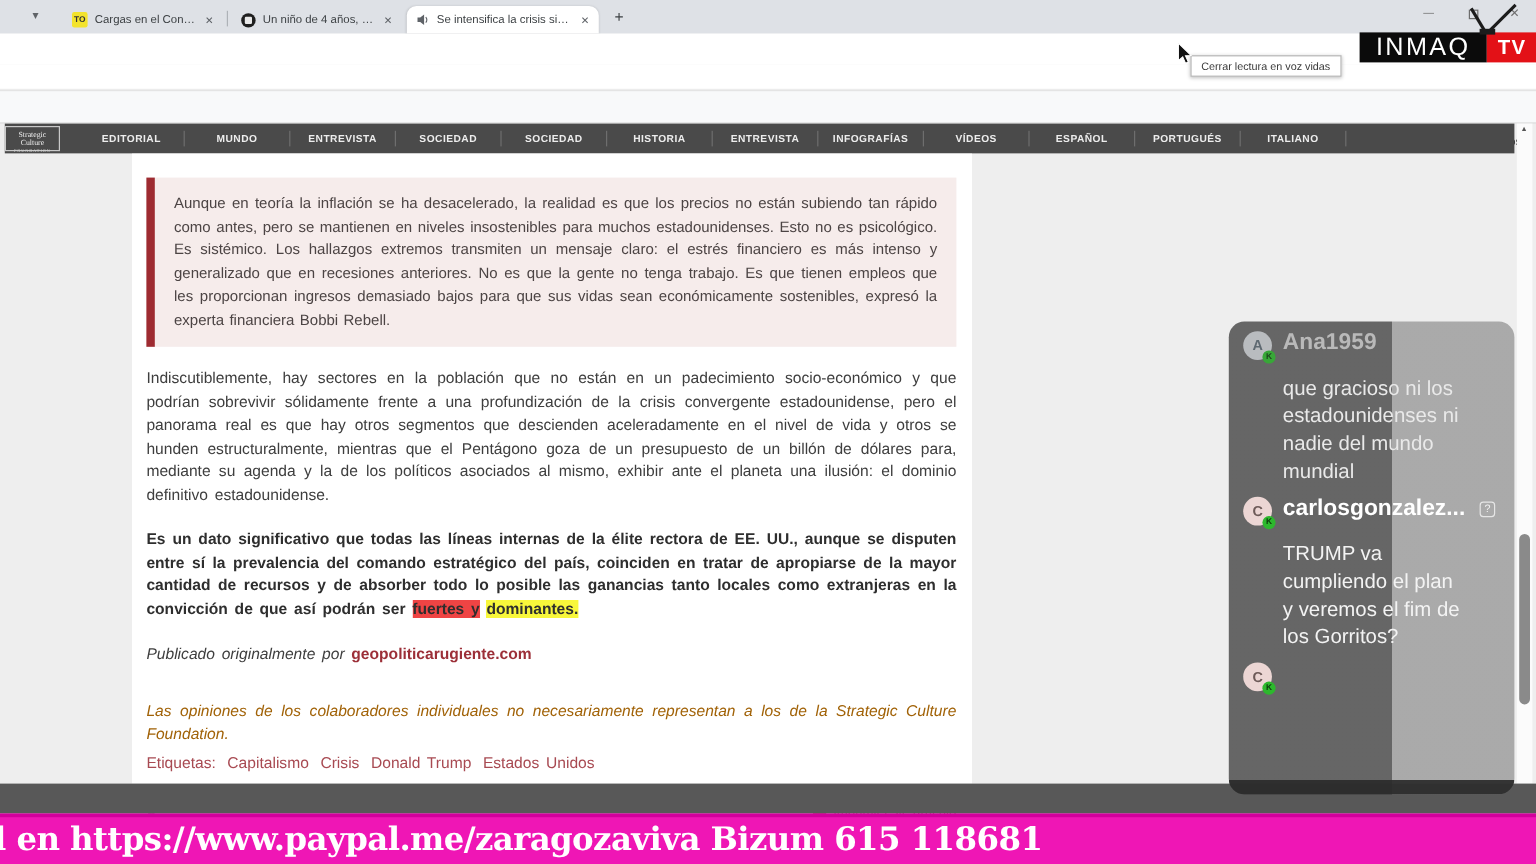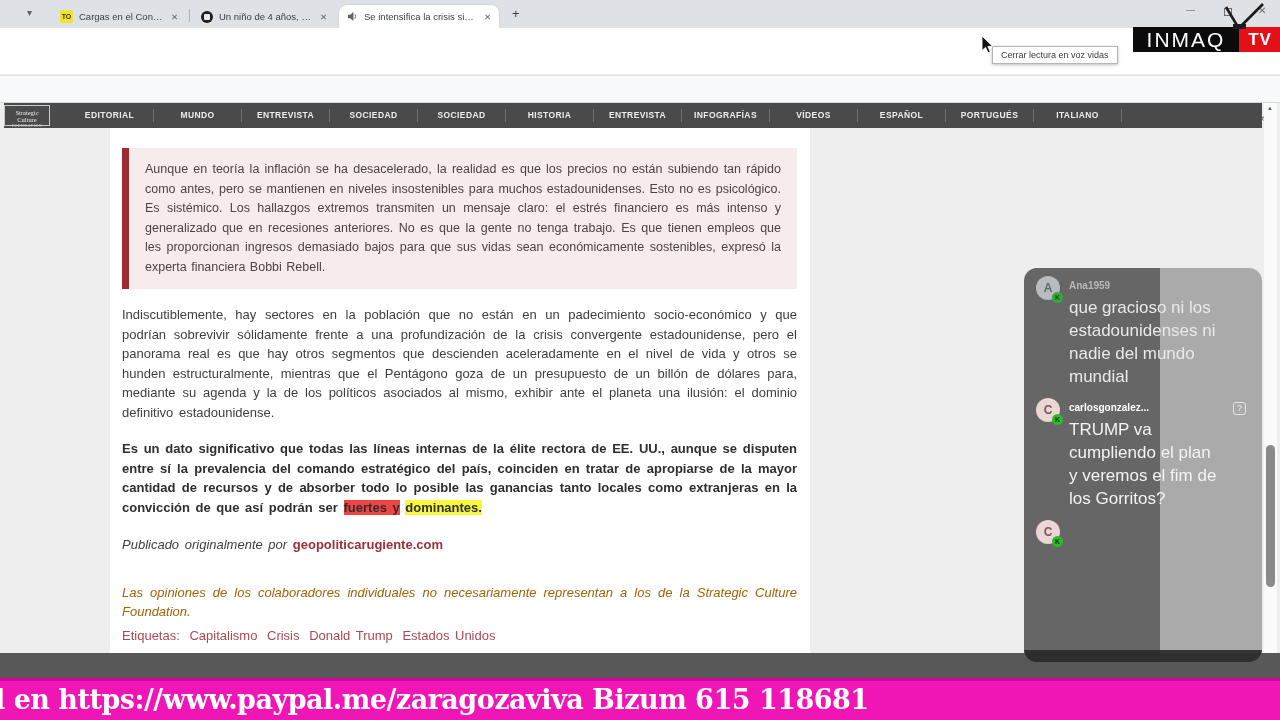--- a/index.html
+++ b/index.html
@@ -75,22 +75,22 @@
   .sitefooter{position:absolute;left:0;top:653px;width:1280px;height:25px;background:#585858}
 
   
   .chat{position:absolute;left:1024px;top:268px;width:238px;height:394px;border-radius:13px;overflow:hidden;z-index:20;
         background:linear-gradient(90deg,rgba(72,72,72,.82) 0%,rgba(72,72,72,.82) 57%,rgba(128,128,128,.62) 57%,rgba(128,128,128,.62) 100%);
         padding:8px 10px 0 12px}
   .chatbottom{position:absolute;left:0;bottom:0;width:100%;height:12px;background:rgba(42,42,42,.92)}
   .msg{display:flex;gap:9px;margin-bottom:10px;position:relative}
   .avatar{width:24px;height:24px;border-radius:50%;flex:none;position:relative;display:flex;align-items:center;justify-content:center;font-size:12px;font-weight:bold}
   .badge{position:absolute;right:-3px;bottom:-3px;width:11px;height:11px;background:#2db82d;border-radius:50%;color:#0b3a0b;font-size:7px;font-weight:bold;display:flex;align-items:center;justify-content:center}
-  .uname{font-size:10px;font-weight:bold;color:#fff;line-height:20px;white-space:nowrap}
-  .mtext{font-size:17px;color:#f3f3f3;line-height:23px;margin-top:0;white-space:pre-line;width:180px}
+  .uname{font-size:19px;font-weight:bold;color:#fff;line-height:20px;white-space:nowrap}
+  .mtext{font-size:17px;color:#f3f3f3;line-height:23px;margin-top:16px;white-space:pre-line;width:180px}
   .emojiimg{width:17px;height:17px;border-radius:3px;margin-top:6px}
   .helpbadge{position:absolute;right:6px;top:4px;width:13px;height:13px;border:1.5px solid rgba(255,255,255,.7);border-radius:3px;color:rgba(255,255,255,.85);font-size:9px;text-align:center;line-height:11px}
 
   
   .banner{position:absolute;left:0;top:678px;width:1280px;height:42px;background:#ef16b5;border-top:3px solid #d2009c;overflow:hidden}
   .bannertext{position:absolute;left:-5px;top:3px;font-family:"DejaVu Serif",serif;font-weight:bold;font-size:27px;color:#fff;white-space:nowrap;letter-spacing:-.5px}
 
   .cursor{position:absolute;left:981px;top:36px;z-index:50}
 </style>
 </head>

